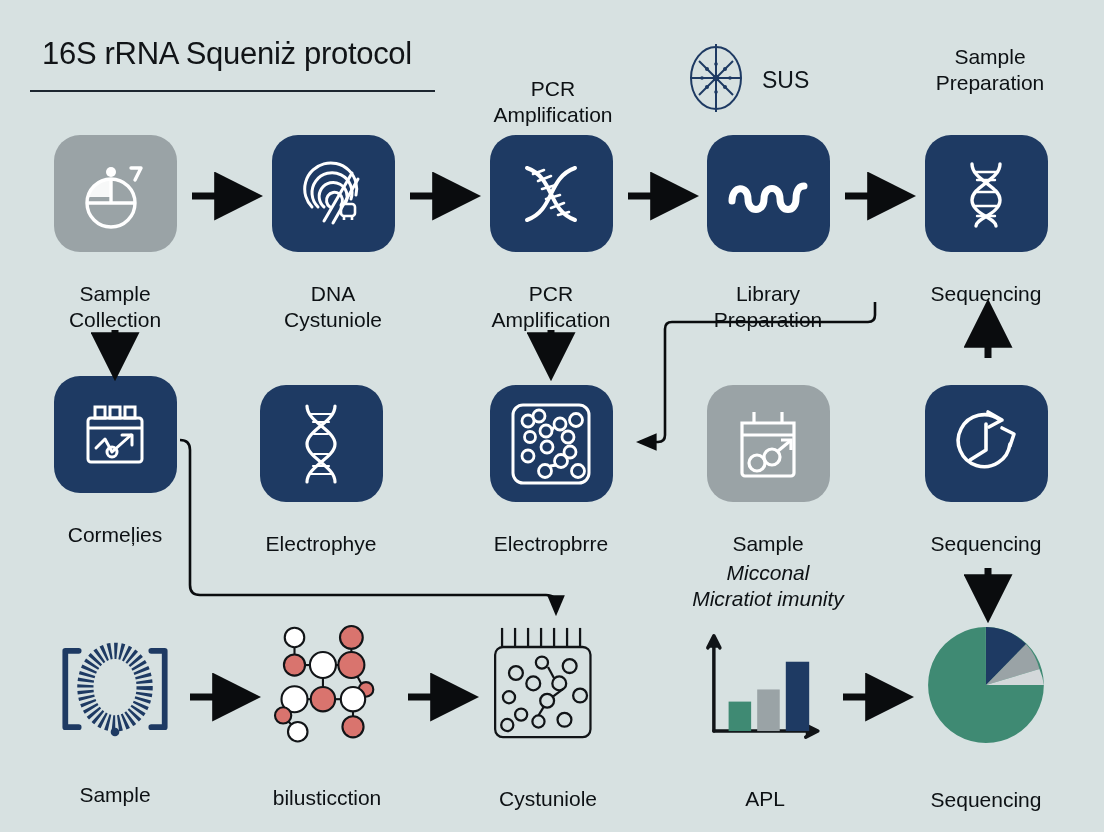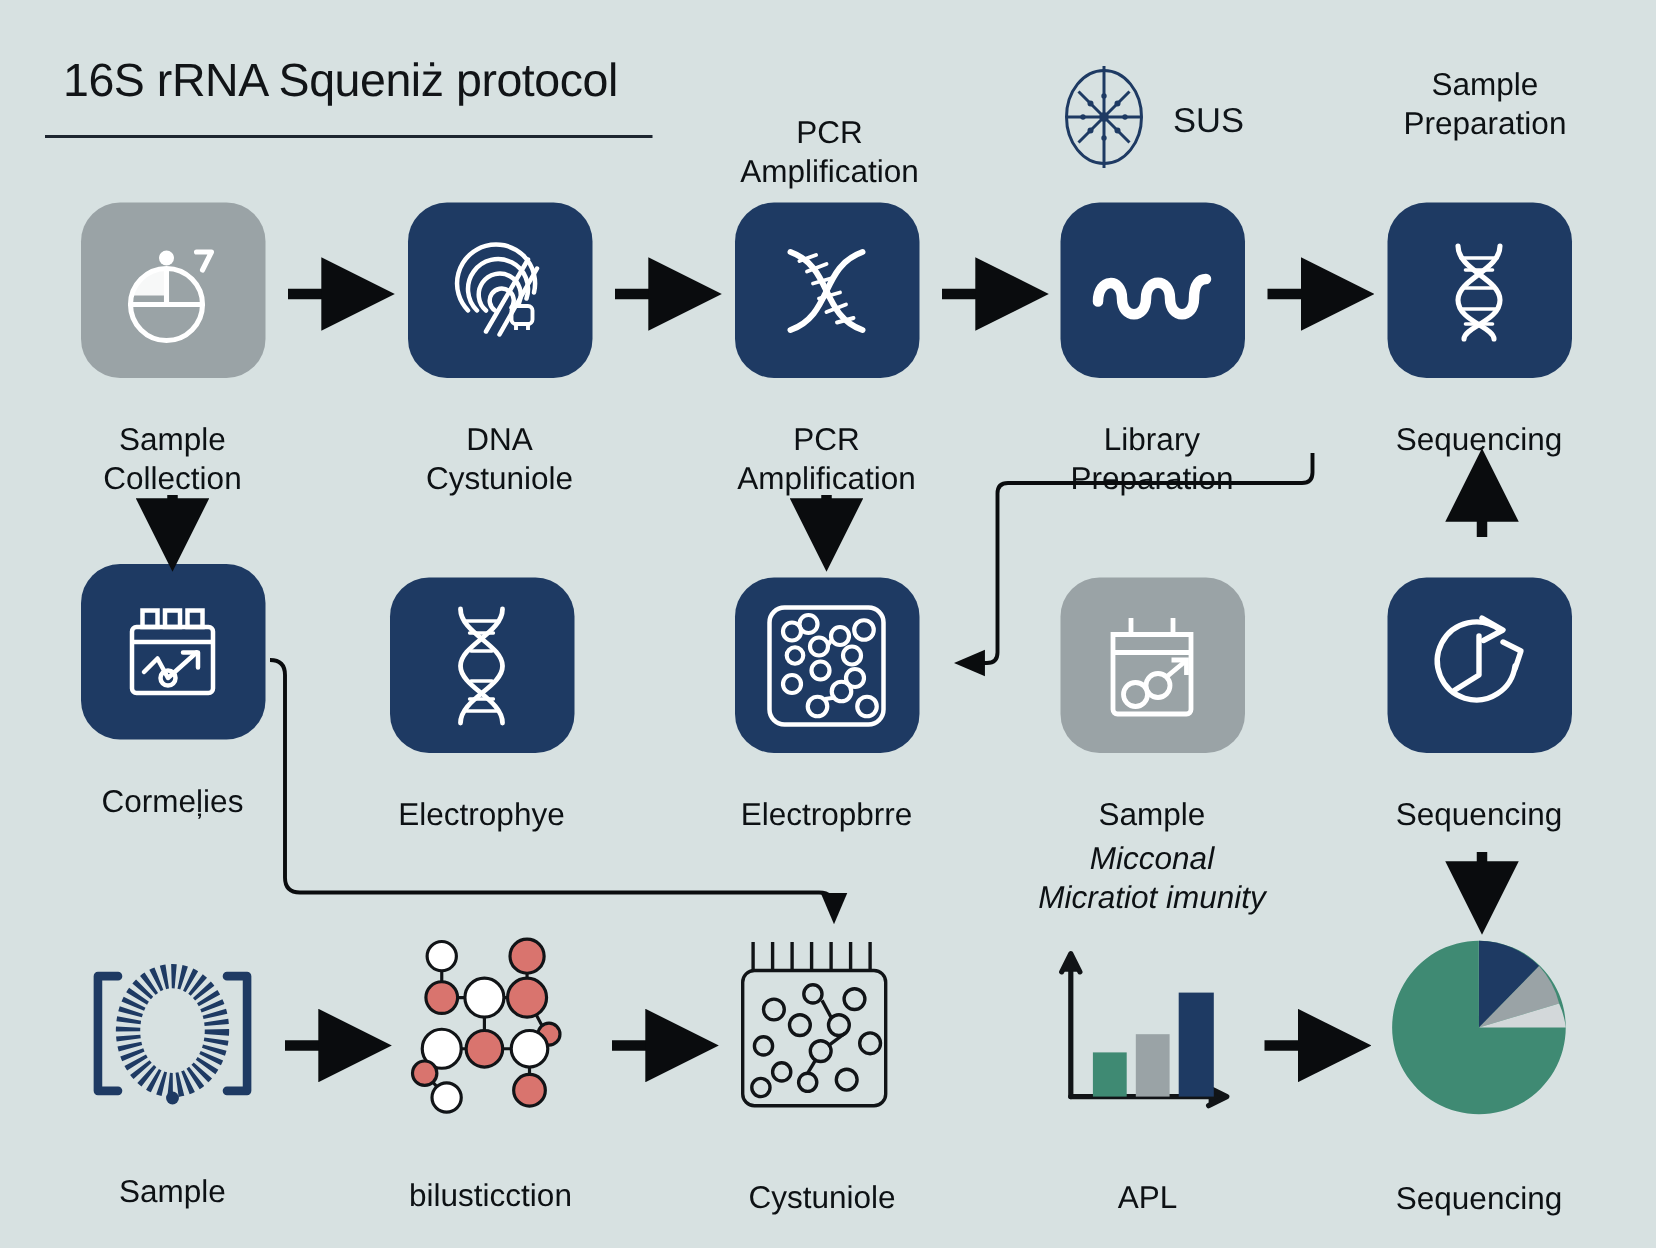--- a/index.html
+++ b/index.html
@@ -95,21 +95,21 @@
 <div id="canvas">
 
   <div id="title">16S rRNA Squeniż protocol</div>
   <div id="title-rule"></div>
 
   <div class="toplabel" style="left:458px; top:76px;">PCR
 Amplification</div>
   <div class="toplabel" style="left:895px; top:44px;">Sample
 Preparation</div>
 
-  <div class="sus-group" style="left:700px; top:42px;">
+  <div class="sus-group" style="left:680px; top:42px;">
     <span>
       <svg width="72" height="72" viewBox="0 0 72 72">
         <ellipse cx="36" cy="36" rx="25" ry="31" fill="none" stroke="#1e3a63" stroke-width="2"></ellipse>
         <line x1="36" y1="2" x2="36" y2="70" stroke="#1e3a63" stroke-width="2"></line>
         <line x1="11" y1="36" x2="61" y2="36" stroke="#1e3a63" stroke-width="2"></line>
         <line x1="19" y1="19" x2="53" y2="53" stroke="#1e3a63" stroke-width="2"></line>
         <line x1="53" y1="19" x2="19" y2="53" stroke="#1e3a63" stroke-width="2"></line>
         <circle cx="36" cy="36" r="3.2" fill="#1e3a63"></circle>
         <circle cx="27" cy="27" r="2" fill="#1e3a63"></circle>
           <circle cx="45" cy="27" r="2" fill="#1e3a63"></circle>

